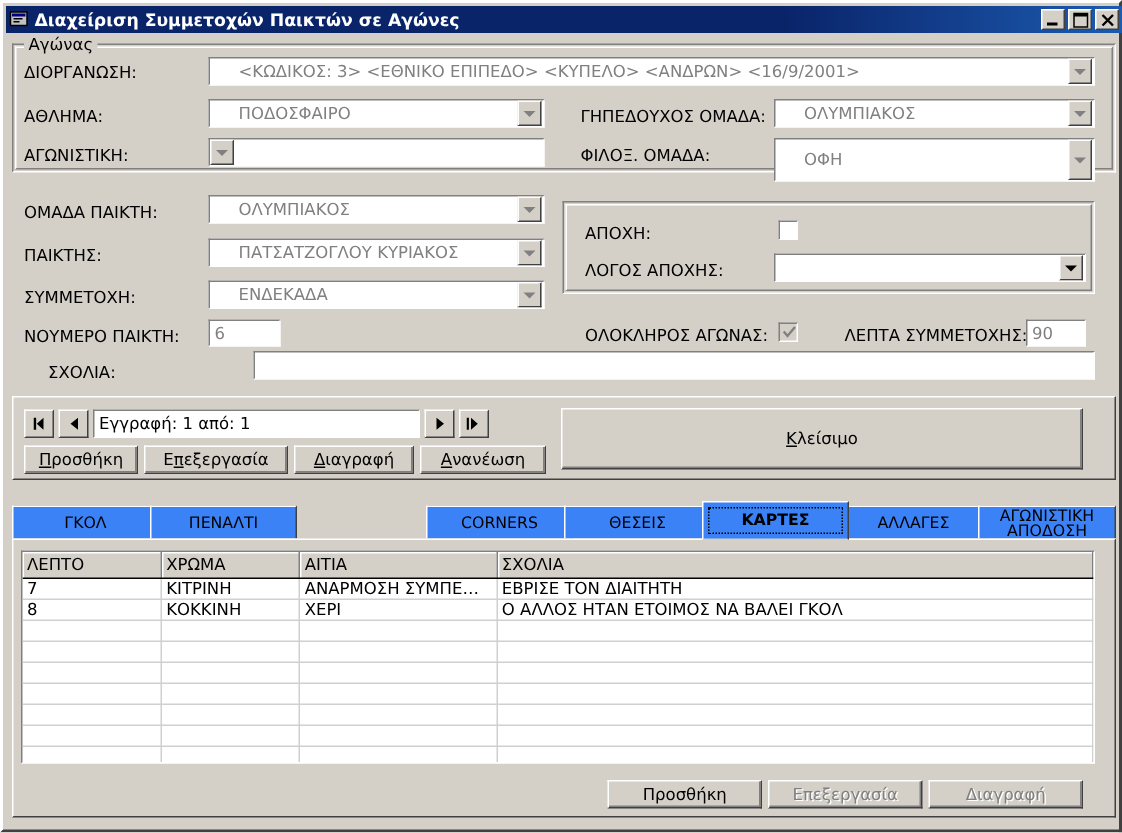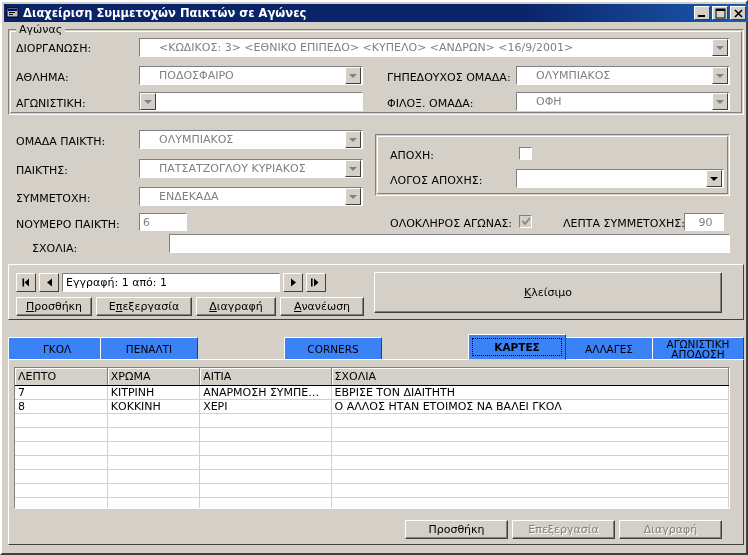--- a/index.html
+++ b/index.html
@@ -400,21 +400,21 @@
 
     <div class="lbl" style="left:385px; top:69px;">ΓΗΠΕΔΟΥΧΟΣ ΟΜΑΔΑ:</div>
     <div class="combo disabled" style="left:514px; top:64px; width:214px; height:19px;">
       <span class="combo-text">ΟΛΥΜΠΙΑΚΟΣ</span>
       <span class="combo-arrow">
           <span class="arrow-dn"></span>
         </span>
     </div>
 
     <div class="lbl" style="left:385px; top:95px;">ΦΙΛΟΞ. ΟΜΑΔΑ:</div>
-    <div class="combo disabled" style="left:514px; top:90px; width:214px; height:19px;">
+    <div class="combo disabled" style="left:514px; top:90px; width:214px; height:29px;">
       <span class="combo-text">ΟΦΗ</span>
       <span class="combo-arrow">
           <span class="arrow-dn"></span>
         </span>
     </div>
 
     <div class="lbl" style="left:14px; top:133px;">ΟΜΑΔΑ ΠΑΙΚΤΗ:</div>
     <div class="combo disabled" style="left:137px; top:128px; width:224px; height:19px;">
       <span class="combo-text">ΟΛΥΜΠΙΑΚΟΣ</span>
       <span class="combo-arrow">
@@ -466,21 +466,21 @@
     <div class="lbl" style="left:388px; top:215px;">ΟΛΟΚΛΗΡΟΣ ΑΓΩΝΑΣ:</div>
     <div class="checkbox dis" style="left:517px; top:213px;">
       <span class="chk">
         <svg width="11" height="11" viewBox="0 0 11 11">
           <path d="M1.5,5 L4,8 L9,2" stroke="#808080" stroke-width="1.6" fill="none"></path>
         </svg>
       </span>
     </div>
 
     <div class="lbl" style="left:561px; top:215px;">ΛΕΠΤΑ ΣΥΜΜΕΤΟΧΗΣ:</div>
-    <div class="textbox disabled" style="left:682px; top:211px; width:40px; height:18px;justify-content:center;">
+    <div class="textbox disabled" style="left:682px; top:211px; width:40px; height:18px;">
       <span>90</span>
     </div>
 
     <div class="abs raised" style="left:6px; top:262px; width:736px; height:56px; background:#d4d0c8;"></div>
 
     <div class="navbtn" style="left:14px; top:271px; width:20px; height:19px;">
       <svg width="11" height="11" viewBox="0 0 11 11">
         <path d="M8,1.5 L8,9.5 L3.5,5.5 Z" fill="#000000"></path>
         <rect x="1.5" y="1.5" width="1.6" height="8" fill="#000000"></rect>
       </svg>
@@ -531,20 +531,23 @@
 
     <div class="tabstrip">
       <div class="tab" style="left:0px; width:98px;">
         <span class="tab-lbl">ΓΚΟΛ</span>
       </div>
       <div class="tab" style="left:92px; width:98px;">
         <span class="tab-lbl">ΠΕΝΑΛΤΙ</span>
       </div>
       <div class="tab" style="left:276px; width:98px;">
         <span class="tab-lbl">CORNERS</span>
+      </div>
+      <div class="tab" style="left:368px; width:98px;">
+        <span class="tab-lbl">ΘΕΣΕΙΣ</span>
       </div>
       <div class="tab selected" style="left:460px; width:98px;">
         <span class="focusring"></span>
         <span class="tab-lbl">ΚΑΡΤΕΣ</span>
       </div>
       <div class="tab" style="left:552px; width:98px;">
         <span class="tab-lbl">ΑΛΛΑΓΕΣ</span>
       </div>
       <div class="tab two-line" style="left:644px; width:92px; flex-direction:column; justify-content:flex-start; padding-top:1px;">
         <span class="tab-lbl">ΑΓΩΝΙΣΤΙΚΗ</span>

